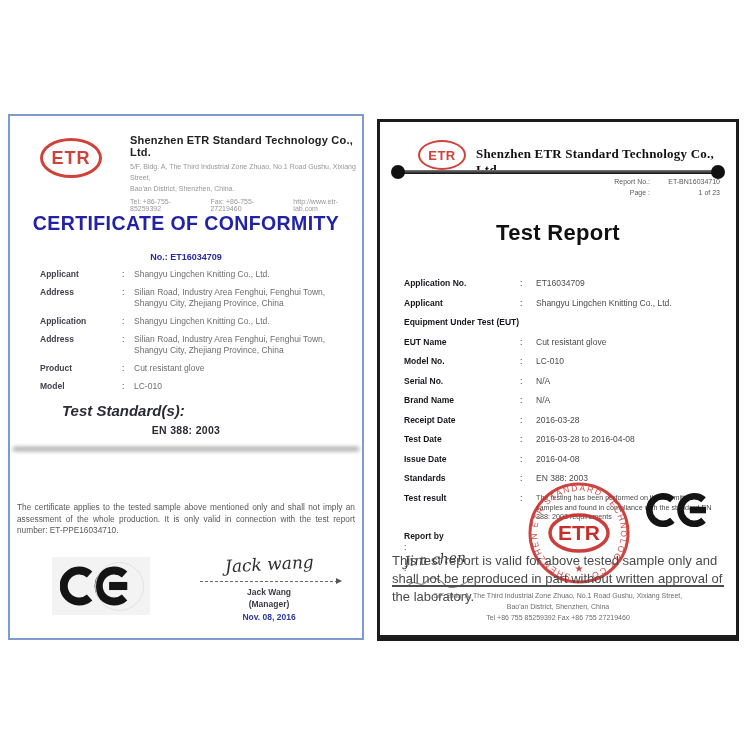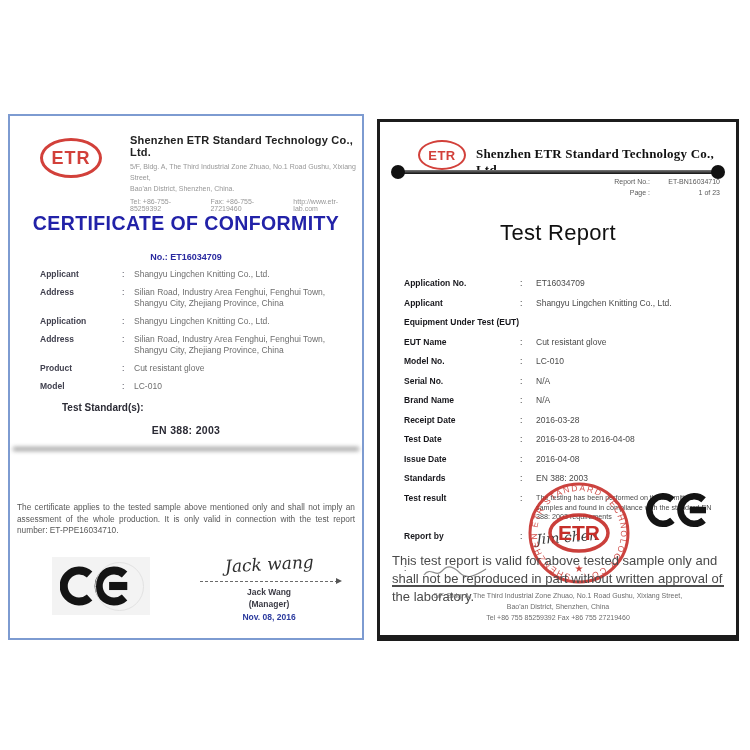--- a/index.html
+++ b/index.html
@@ -19,21 +19,21 @@
   .cert-contact { margin-top:3px; font-size:7px; color:#979797; display:flex; gap:13px; }
   .cert-title { position:absolute; top:96px; left:0; width:100%; text-align:center;
           color:#2222a8; font-size:19.5px; font-weight:bold; letter-spacing:.4px; }
   .cert-no { position:absolute; top:136px; left:0; width:100%; text-align:center;
           color:#2a2aa0; font-size:9px; font-weight:bold; }
   .cert-fields { position:absolute; top:153px; left:30px; right:14px; }
   .frow { display:flex; margin-bottom:7px; font-size:8.5px; line-height:1.3; }
   .frow .lab { width:82px; font-weight:bold; color:#41414f; flex:none; }
   .frow .col { width:12px; color:#41414f; flex:none; }
   .frow .val { flex:1; color:#6e6e6e; }
-  .cert-std-label { position:absolute; top:286px; left:52px; font-size:10px; font-weight:bold; color:#2b2b35; }
+  .cert-std-label { position:absolute; top:286px; left:52px; font-size:15px; font-weight:bold; color:#2b2b35;font-style:italic; }
   .cert-std { position:absolute; top:308px; left:0; width:100%; text-align:center;
           font-size:10.5px; font-weight:bold; color:#2b2b35; letter-spacing:.3px; }
   .smudge { position:absolute; top:331px; left:3px; right:3px; height:4px;
           background:#8a8a8a; filter:blur(2px); opacity:.8; }
   .cert-para { position:absolute; left:7px; right:7px; font-size:8.3px; color:#585858;
           line-height:1.4; text-align:justify; }
   .p1 { top:341px; } .p2 { top:386px; }
   .ce-box { position:absolute; left:42px; top:441px; width:98px; height:58px;
           background:#f3f3f3; display:flex; align-items:center; justify-content:flex-start; padding-left:8px; }
   .ce-box::after { content:""; position:absolute; right:6px; top:5px; width:47px; height:47px;
@@ -59,29 +59,29 @@
           color:#111; letter-spacing:.2px; }
   .rep-divider { position:absolute; top:48px; left:14px; right:14px; height:4px;
           background:linear-gradient(#7a7a7a,#111); }
   .rep-divider::before, .rep-divider::after { content:""; position:absolute; top:-5px;
           width:14px; height:14px; border-radius:50%; background:#111; }
   .rep-divider::before { left:-3px; } .rep-divider::after { right:-3px; }
   .rep-meta { position:absolute; top:55px; right:16px; font-size:7px; color:#5a5a5a; }
   .meta-row { display:flex; justify-content:flex-end; line-height:1.5; }
   .meta-row .mval { width:70px; text-align:right; }
   .rep-title { position:absolute; top:98px; left:0; width:100%; text-align:center;
-          font-size:22px; font-weight:normal; color:#101010; letter-spacing:.3px; }
+          font-size:22px; font-weight:bold; color:#101010; letter-spacing:.3px; }
   .rep-fields { position:absolute; top:156px; left:24px; right:16px; }
   .rrow { display:flex; margin-bottom:8.5px; font-size:8.5px; line-height:1.3; }
   .rrow .lab { width:116px; font-weight:bold; color:#17171c; flex:none; }
   .rrow .col { width:16px; color:#333; flex:none; }
   .rrow .val { flex:1; color:#4a4a4a; }
   .rrow.section .lab { width:auto; }
   .rrow.small .val { font-size:7.2px; line-height:1.35; }
-  .rrow.sig-row { height:24px; }
+  .rrow.sig-row { height:24px;flex-direction:column; }
   .rep-sig-script { font-family:"DejaVu Serif", serif; font-style:italic; font-size:14px;
           color:#3a3a3a; transform:rotate(-4deg); display:inline-block; margin-top:-3px; }
   .stamp { position:absolute; left:146px; top:358px; width:106px; height:106px; }
   .rep-ce { position:absolute; left:266px; top:368px; width:68px; height:48px; }
   .rep-note { position:absolute; top:430px; left:12px; right:0;
           font-size:13px; color:#4a4a4a; line-height:1.4; }
   .rep-footline { position:absolute; top:463px; left:12px; right:12px; border-top:2px solid #4d4d4d; }
   .rep-footer { position:absolute; top:469px; left:0; width:100%; text-align:center;
           font-size:7px; color:#6d6d6d; line-height:1.55; }
 </style>

